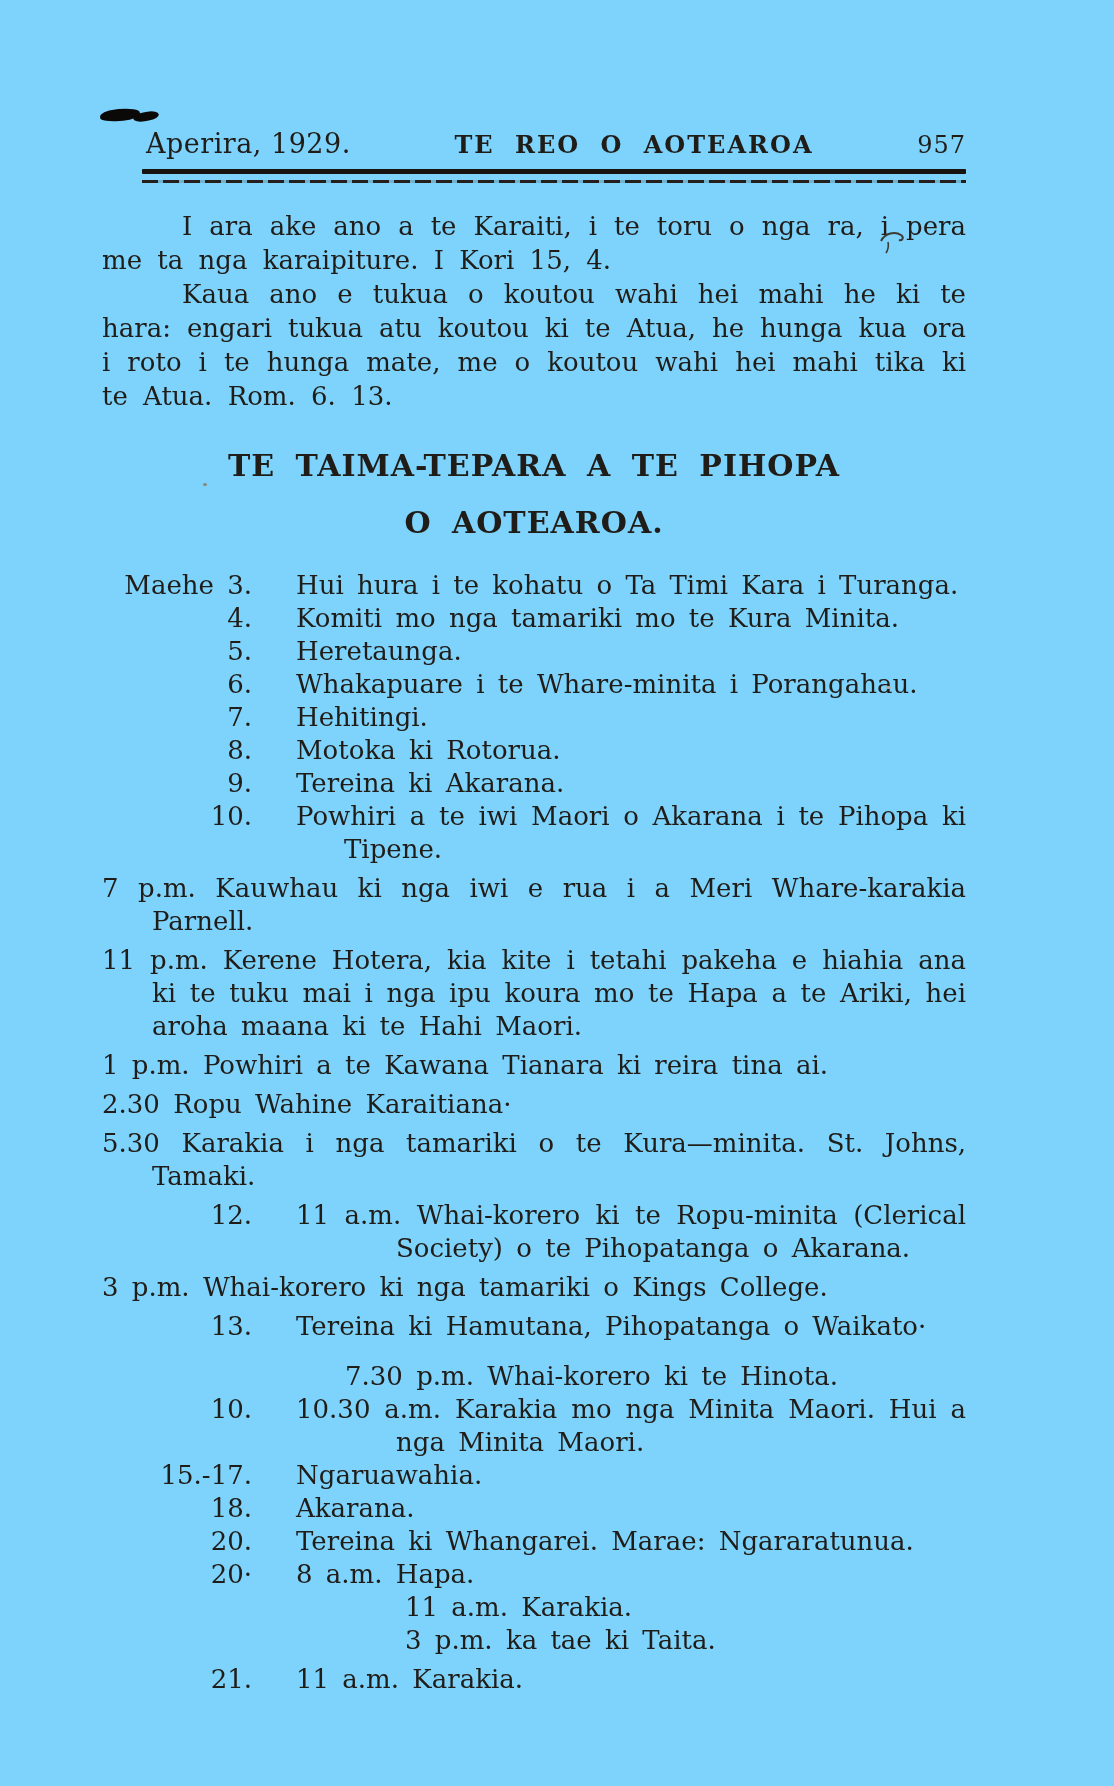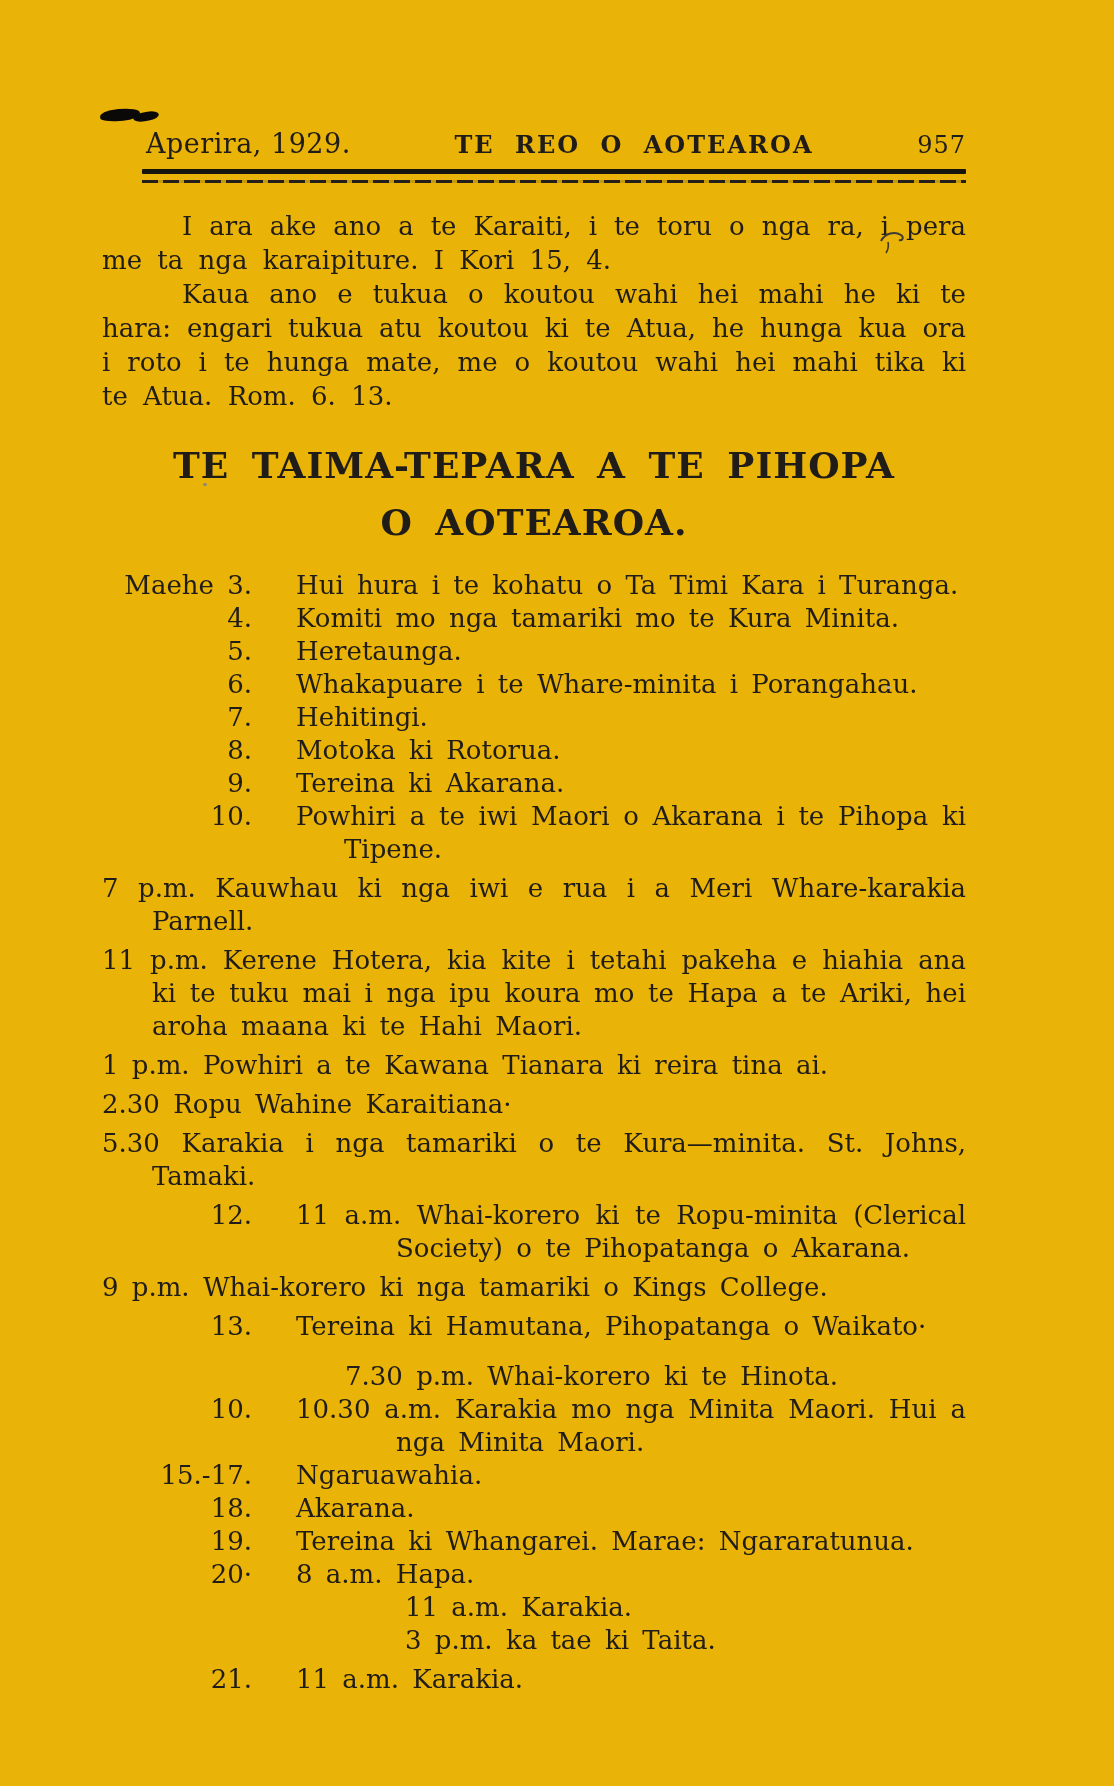--- a/index.html
+++ b/index.html
@@ -3,39 +3,39 @@
 <meta charset="utf-8">
 <style>
   html,body{margin:0;padding:0;}
   body{
     width:1114px;height:1786px;overflow:hidden;
     background:#ffffff;
     font-family:"DejaVu Serif","Liberation Serif",serif;
     color:#201c18;
   }
   .page{position:relative;width:1114px;height:1786px;box-sizing:border-box;
-        padding:128px 148px 0 102px;background:#eab308;}
+        padding:128px 148px 0 102px;background:#7dd3fc;}
 
   
   .hdr{display:flex;align-items:baseline;margin-left:44px;font-size:27px;}
   .hdr-left{white-space:nowrap;letter-spacing:.5px;}
   .hdr-title{flex:1;text-align:center;font-weight:bold;font-size:24px;
              letter-spacing:2px;word-spacing:10px;}
   .hdr-page{white-space:nowrap;font-size:24px;letter-spacing:1px;}
   .rules{margin:10px 0 0 40px;}
   .rule-thick{height:5px;background:#17130f;border-radius:1px;}
   .rule-thin{margin-top:6px;height:3px;
              background:repeating-linear-gradient(90deg,#241f1a 0 16px,rgba(36,31,26,.18) 16px 21px);}
 
   
   .verses{margin-top:26px;font-size:26px;line-height:34px;word-spacing:7px;}
   .para{margin:0;text-align:justify;text-indent:80px;}
 
   
-  .headline{margin:24px 0 0;font-size:36px;line-height:57px;text-align:center;
+  .headline{margin:24px 0 0;font-size:30px;line-height:57px;text-align:center;
             font-weight:bold;letter-spacing:1px;word-spacing:9px;}
   .hl1,.hl2{display:block;}
 
   
   .schedule{margin-top:18px;font-size:26px;line-height:33px;word-spacing:5px;}
   .row{display:flex;}
   .num{flex:0 0 150px;text-align:right;white-space:nowrap;}
   .txt{flex:1;margin-left:44px;text-align:justify;padding-left:48px;text-indent:-48px;}
   .row.hang2 .txt{padding-left:100px;text-indent:-100px;}
   .time{text-align:justify;padding-left:50px;text-indent:-50px;}
@@ -119,21 +119,21 @@
     <div class="time t-deep gap">11 p.m. Kerene Hotera, kia kite i tetahi pakeha e hiahia ana ki te tuku mai i nga ipu koura mo te Hapa a te Ariki, hei aroha maana ki te Hahi Maori.</div>
     <div class="time t-deep gap">1 p.m. Powhiri a te Kawana Tianara ki reira tina ai.</div>
     <div class="time t-deep gap">2.30 Ropu Wahine Karaitiana·</div>
     <div class="time t-deep gap">5.30 Karakia i nga tamariki o te Kura—minita. St. Johns, Tamaki.</div>
 
     <div class="row hang2 gap">
       <span class="num">12.</span>
       <span class="txt">11 a.m. Whai-korero ki te Ropu-minita (Clerical Society) o te Pihopatanga o Akarana.</span>
     </div>
 
-    <div class="time t-deep gap">9 p.m. Whai-korero ki nga tamariki o Kings College.</div>
+    <div class="time t-deep gap">3 p.m. Whai-korero ki nga tamariki o Kings College.</div>
 
     <div class="row gap">
       <span class="num">13.</span>
       <span class="txt">Tereina ki Hamutana, Pihopatanga o Waikato·</span>
     </div>
 
     <div class="time t-med">7.30 p.m. Whai-korero ki te Hinota.</div>
 
     <div class="row hang2">
       <span class="num">10.</span>
@@ -141,21 +141,21 @@
     </div>
     <div class="row">
       <span class="num">15.-17.</span>
       <span class="txt">Ngaruawahia.</span>
     </div>
     <div class="row">
       <span class="num">18.</span>
       <span class="txt">Akarana.</span>
     </div>
     <div class="row">
-      <span class="num">19.</span>
+      <span class="num">20.</span>
       <span class="txt">Tereina ki Whangarei.  Marae:  Ngararatunua.</span>
     </div>
     <div class="row">
       <span class="num">20·</span>
       <span class="txt">8 a.m. Hapa.</span>
     </div>
 
     <div class="time t-med2">11 a.m. Karakia.</div>
     <div class="time t-med2">3 p.m. ka tae ki Taita.</div>
 

